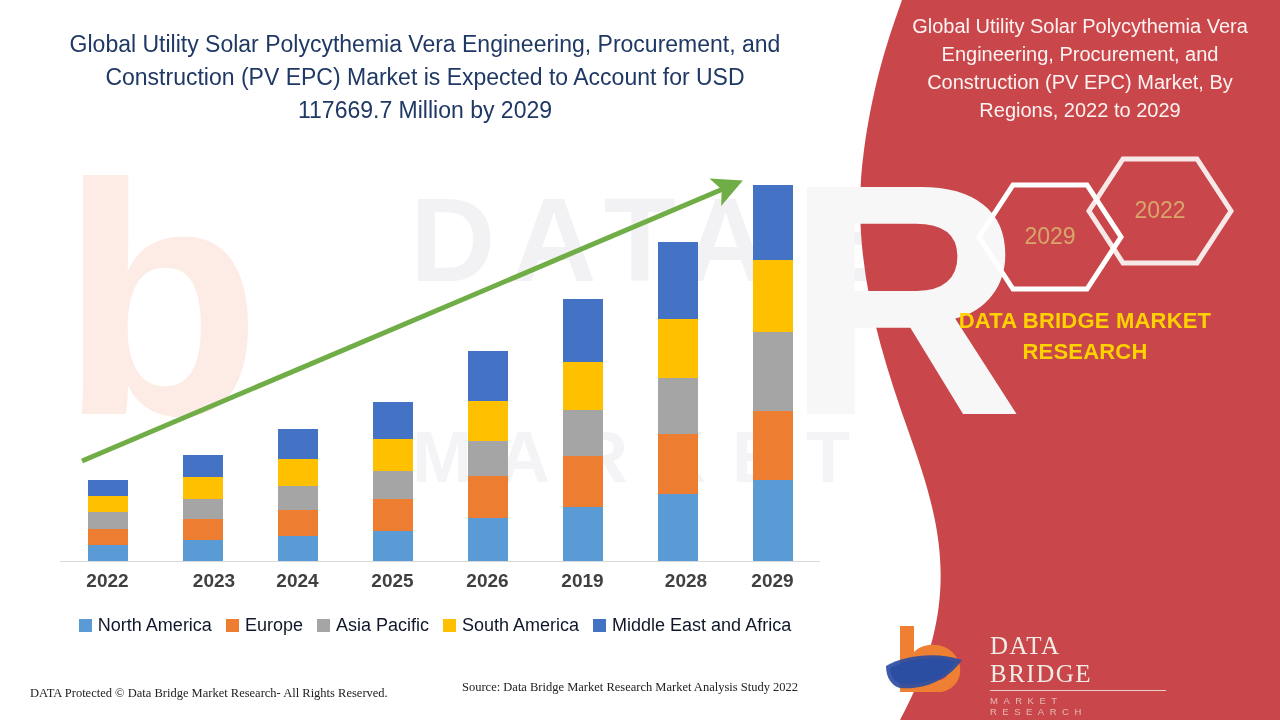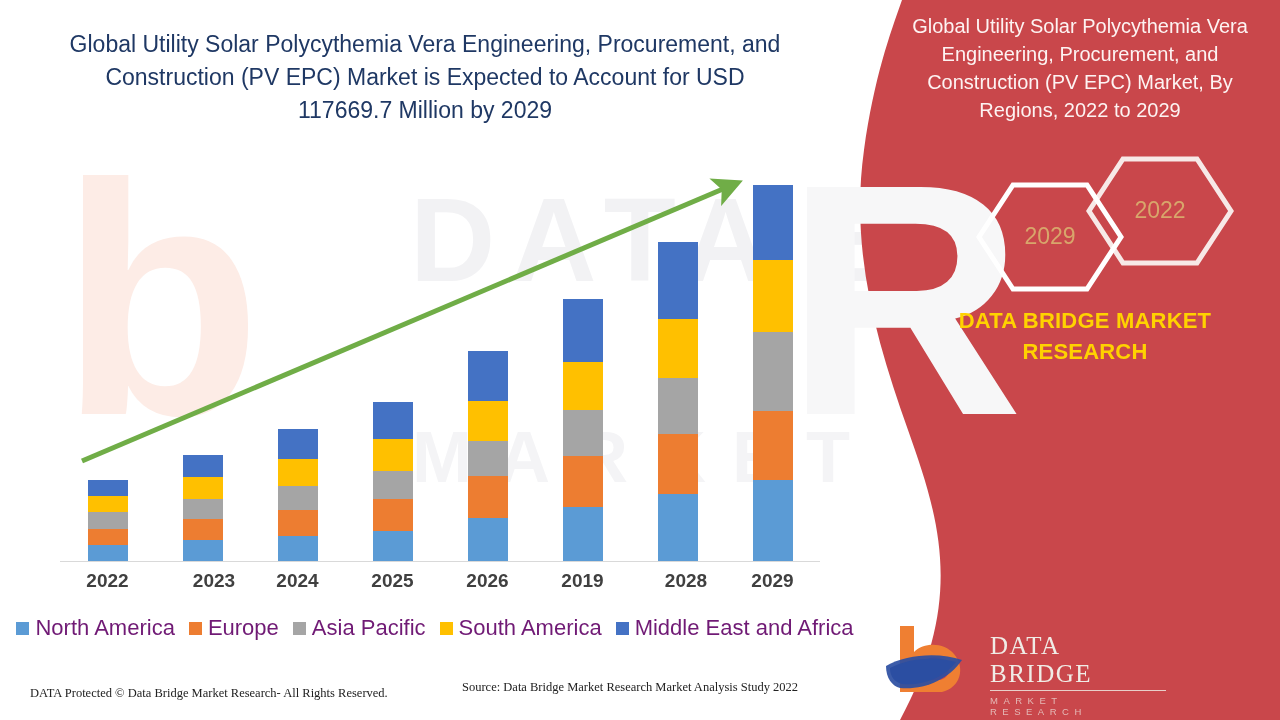--- a/index.html
+++ b/index.html
@@ -46,21 +46,21 @@
   
   #arrow{position:absolute;left:40px;top:170px;width:790px;height:392px;pointer-events:none;}
 
   
   .legend{
     position:absolute;left:40px;top:615px;width:790px;
     display:flex;justify-content:center;align-items:center;gap:14px;
   }
   .lg-item{display:flex;align-items:center;gap:6px;}
   .lg-swatch{width:13px;height:13px;display:block;}
-  .lg-text{font-size:22px;color:#701a75;white-space:nowrap;}
+  .lg-text{font-size:18px;color:#0f172a;white-space:nowrap;}
 
   
   .foot{position:absolute;font-family:"Liberation Serif",serif;font-size:12.5px;color:#222;white-space:nowrap;}
   .foot-dmca{left:30px;top:686px;}
   .foot-src{left:462px;top:680px;}
 
   
   #panel{position:absolute;left:820px;top:0;width:460px;height:720px;}
   #panel svg{position:absolute;left:0;top:0;}
   .panel-inner{position:absolute;left:0;top:0;width:460px;height:720px;}

